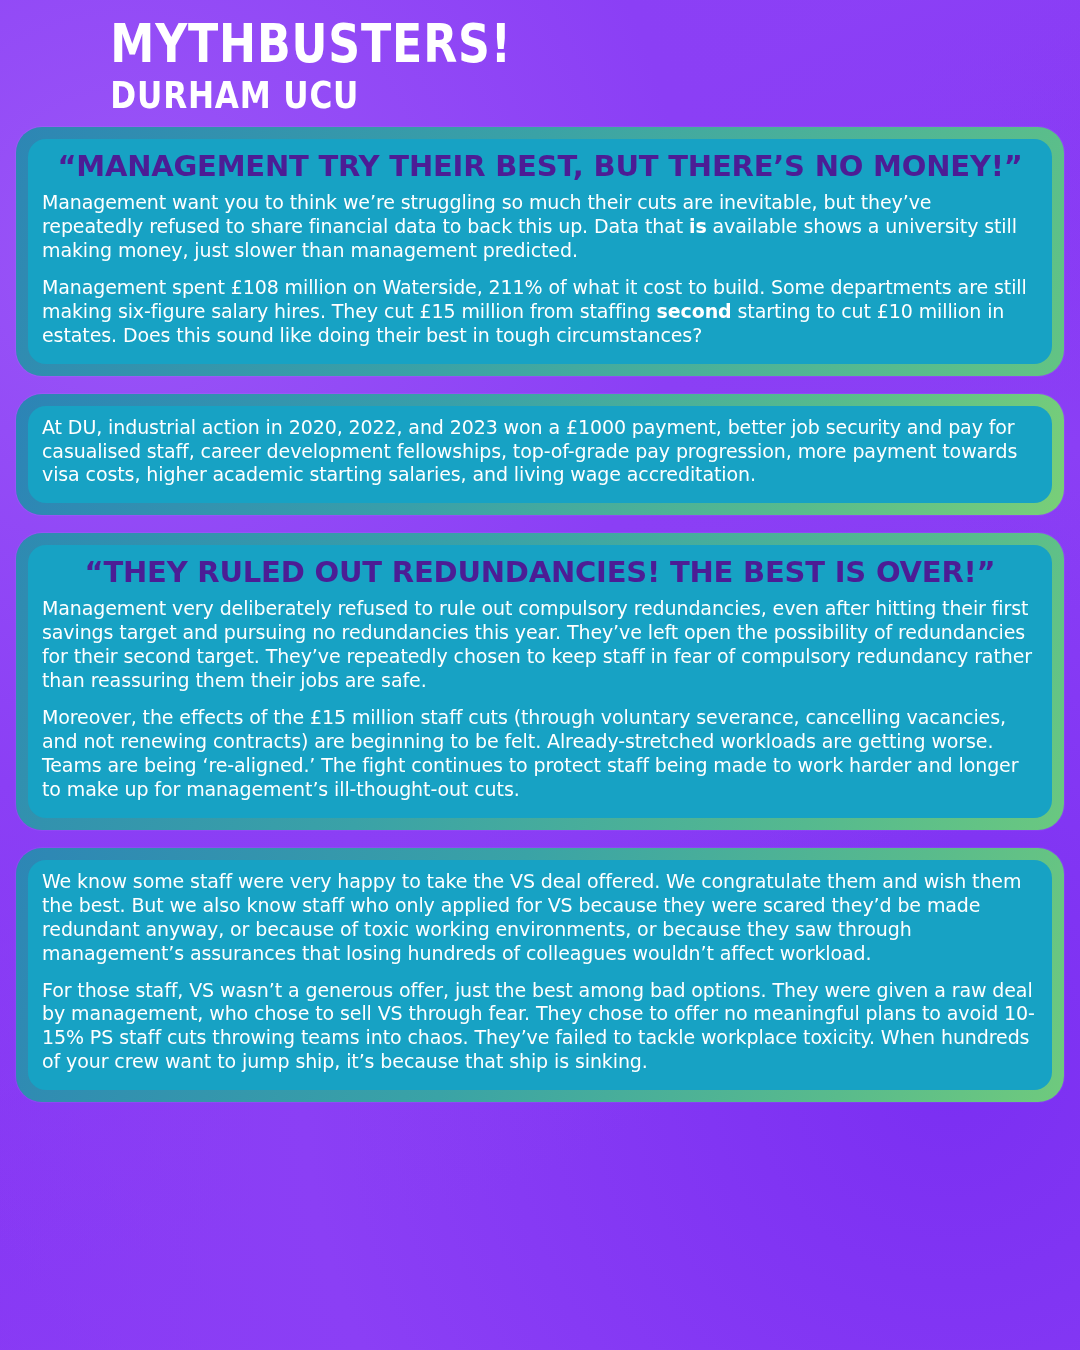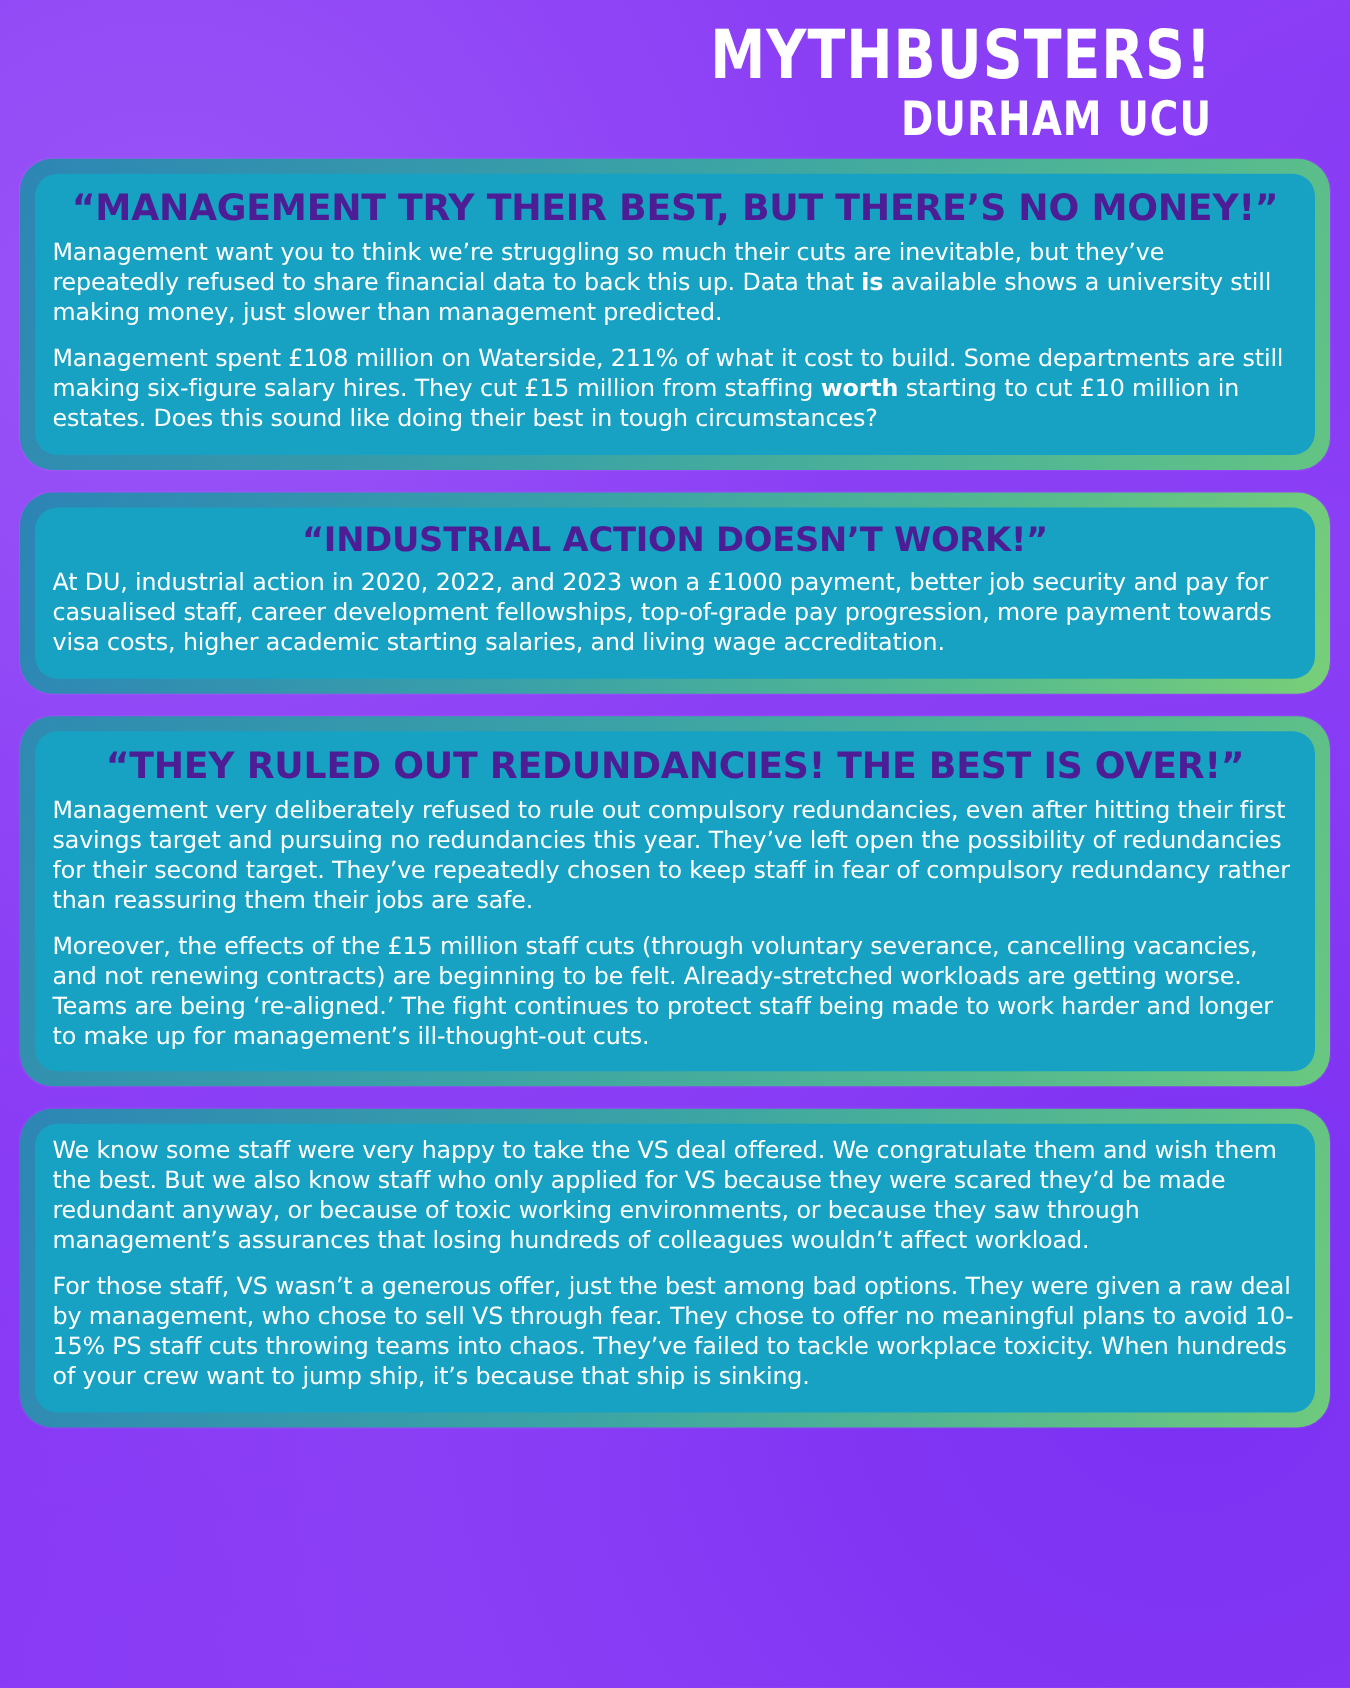--- a/index.html
+++ b/index.html
@@ -27,21 +27,21 @@
     z-index: 0;
   }
 
   .page {
     position: relative;
     z-index: 1;
     padding: 10px 16px 14px 16px;
   }
 
   header {
-    text-align: right;
+    text-align: left;
     color: #ffffff;
     padding: 6px 0 10px 0;
   }
   .main-title {
     font-family: "DejaVu Sans", sans-serif;
     font-weight: 700;
     font-size: 54px;
     letter-spacing: 1px;
     line-height: 1.02;
     margin: 0;
@@ -109,28 +109,27 @@
   <header>
     <h1 class="main-title">MYTHBUSTERS!</h1>
     <div class="sub-title">DURHAM UCU</div>
   </header>
 
   <section class="card-frame f1">
     <div class="card">
       <div class="card-title">“MANAGEMENT TRY THEIR BEST, BUT THERE’S NO MONEY!”</div>
       <div class="card-text">
           <p><span>Management want you to think we’re struggling so much their cuts are inevitable, but they’ve repeatedly refused to share financial data to back this up. Data that </span><b>is</b><span> available shows a university still making money, just slower than management predicted.</span></p>
-          <p><span>Management spent £108 million on Waterside, 211% of what it cost to build. Some departments are still making six-figure salary hires. They cut £15 million from staffing </span><b>worth</b><span> starting to cut £10 million in estates. Does this sound like doing their best in tough circumstances?</span></p>
+          <p><span>Management spent £108 million on Waterside, 211% of what it cost to build. Some departments are still making six-figure salary hires. They cut £15 million from staffing </span><b>second</b><span> starting to cut £10 million in estates. Does this sound like doing their best in tough circumstances?</span></p>
         </div>
     </div>
   </section>
 
   <section class="card-frame f2">
     <div class="card">
-      <div class="card-title title-s">“INDUSTRIAL ACTION DOESN’T WORK!”</div>
       <div class="card-text">
           <p><span>At DU, industrial action in 2020, 2022, and 2023 won a £1000 payment, better job security and pay for casualised staff, career development fellowships, top-of-grade pay progression, more payment towards visa costs, higher academic starting salaries, and living wage accreditation.</span></p>
         </div>
     </div>
   </section>
 
   <section class="card-frame f3">
     <div class="card">
       <div class="card-title">“THEY RULED OUT REDUNDANCIES! THE BEST IS OVER!”</div>
       <div class="card-text">

